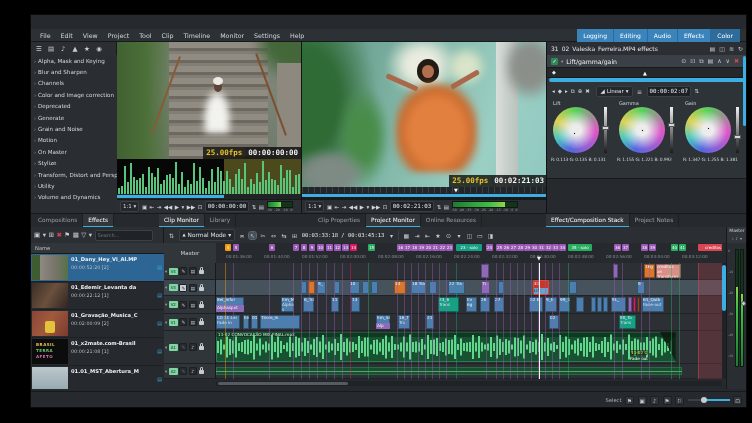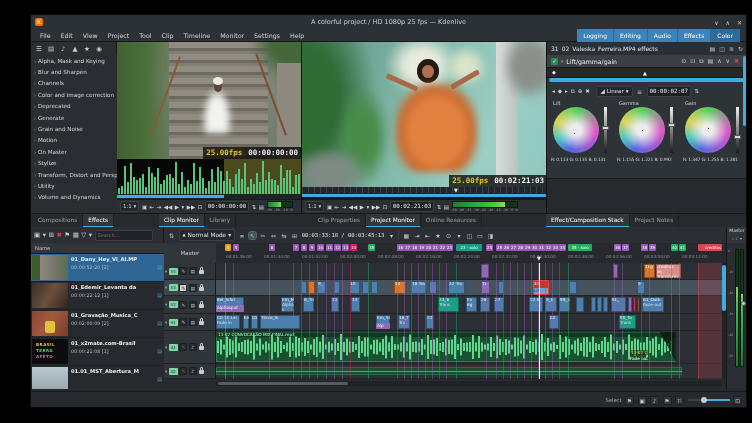--- a/index.html
+++ b/index.html
@@ -192,29 +192,20 @@
   .sbi{font-size:5.5px;color:#c7ccd1;width:9px;height:9px;background:#31363b;border:1px solid #1d2023;border-radius:1px;text-align:center;line-height:8px;box-sizing:border-box}
   .zslider{position:relative;width:42px;height:2px;background:#3b4045;border-radius:1px}
   .zslider .zf{position:absolute;left:35%;right:0;top:0;height:2px;background:#3daee2}
   .zslider .zk{position:absolute;left:32%;top:-2px;width:6px;height:6px;border-radius:50%;background:#c7ccd1}
 </style>
 </head>
 <body>
 
 <div class="window">
 
-  <div class="titlebar">
-    <div class="appicon">K</div>
-    <div class="wtitle">A colorful project / HD 1080p 25 fps — Kdenlive</div>
-    <div class="wbtns">
-        <div class="wbtn">∨</div>
-        <div class="wbtn">∧</div>
-        <div class="wbtn">✕</div>
-      </div>
-  </div>
 
   <div class="menubar">
       <div class="mi">File</div>
       <div class="mi">Edit</div>
       <div class="mi">View</div>
       <div class="mi">Project</div>
       <div class="mi">Tool</div>
       <div class="mi">Clip</div>
       <div class="mi">Timeline</div>
       <div class="mi">Monitor</div>

